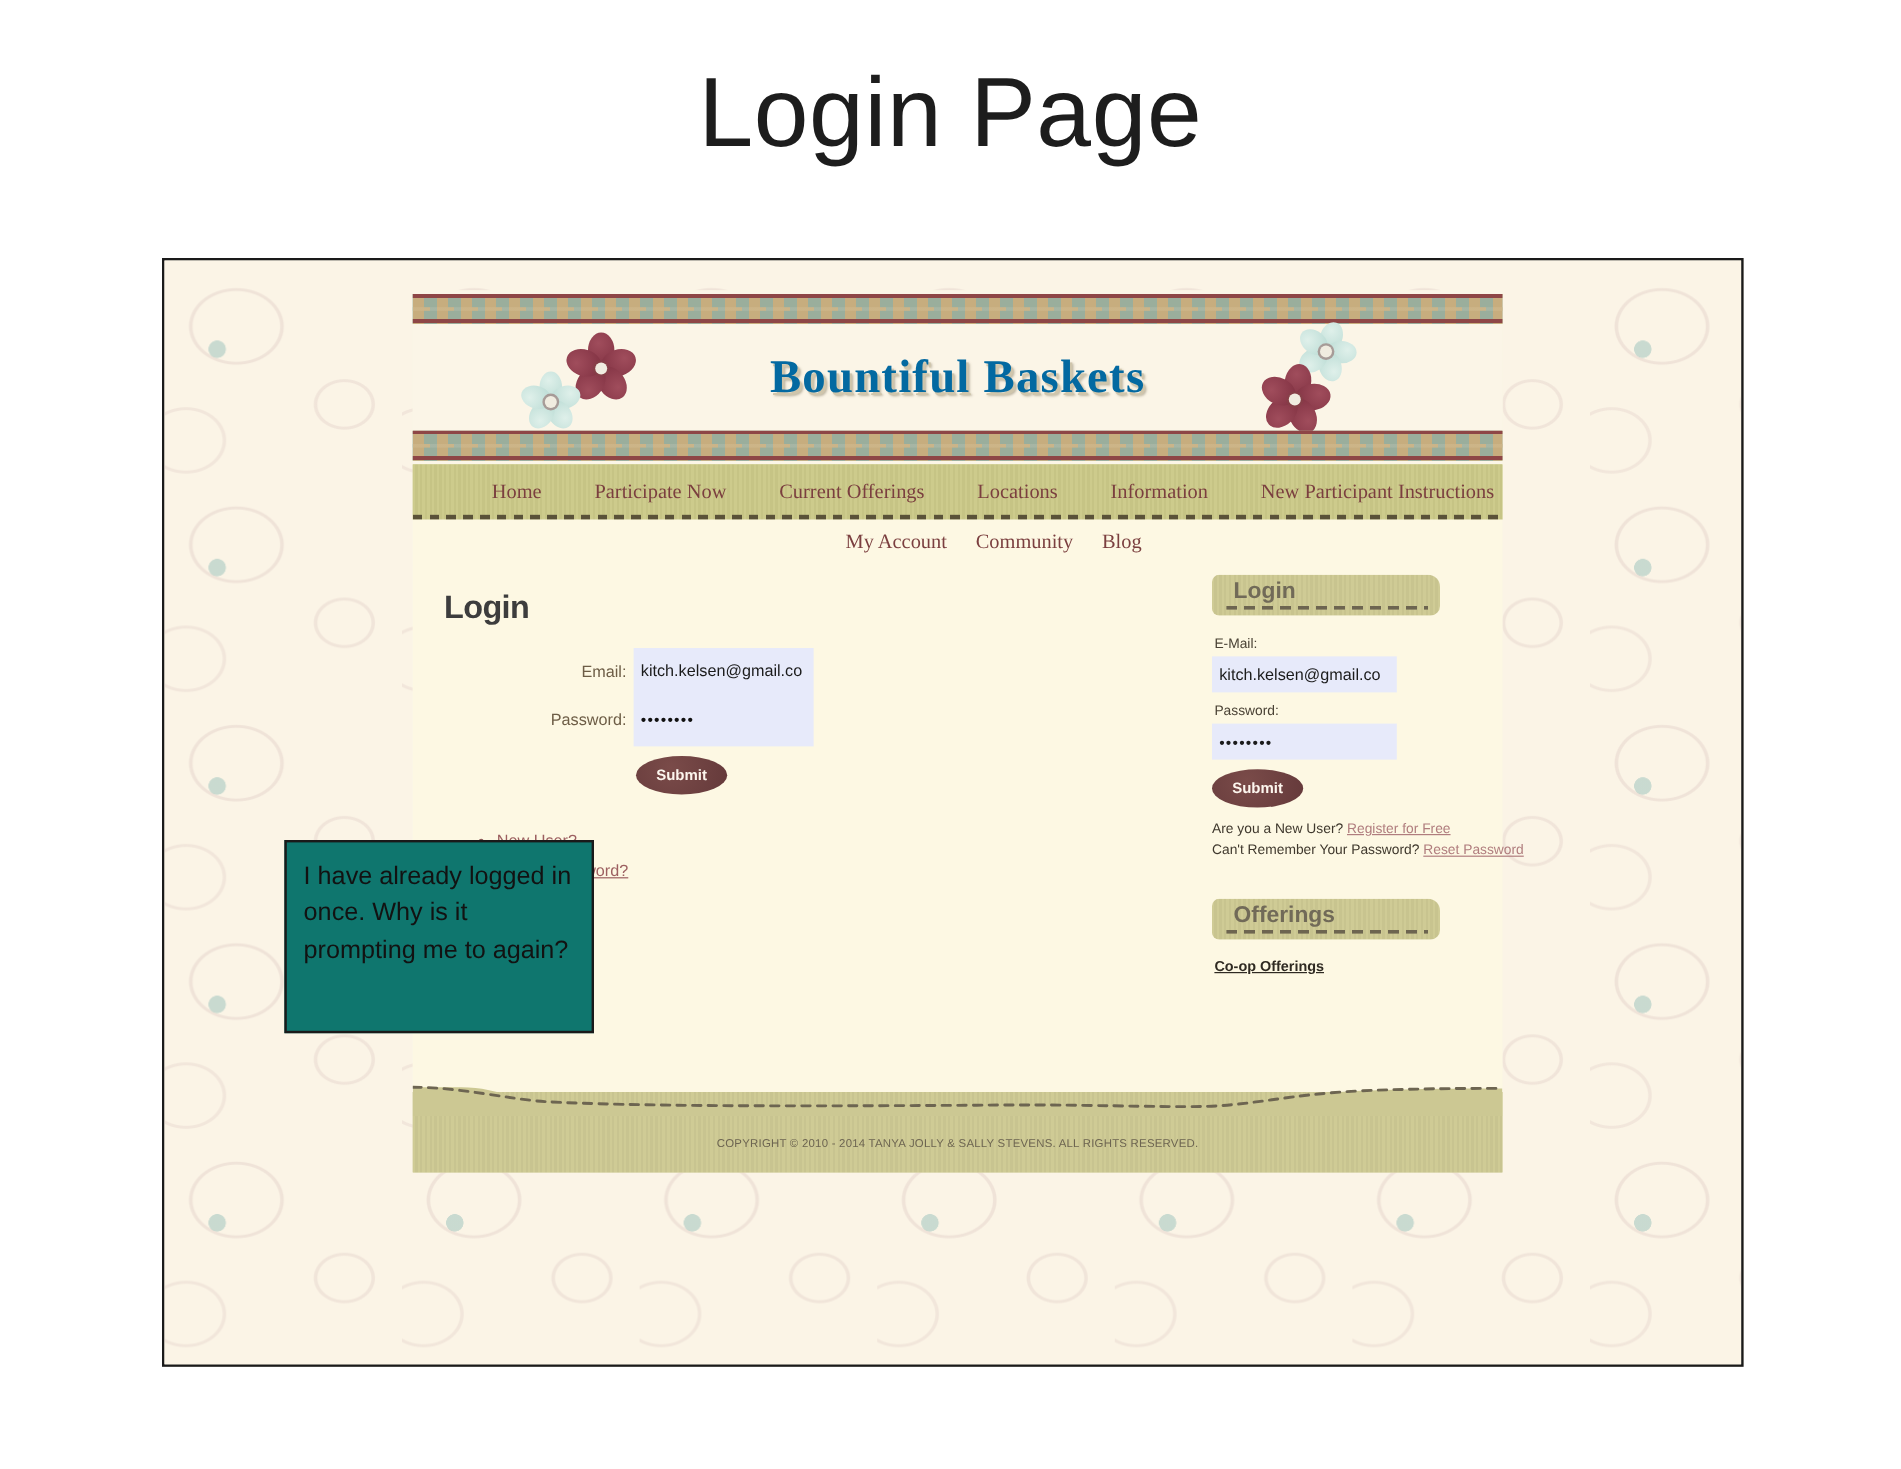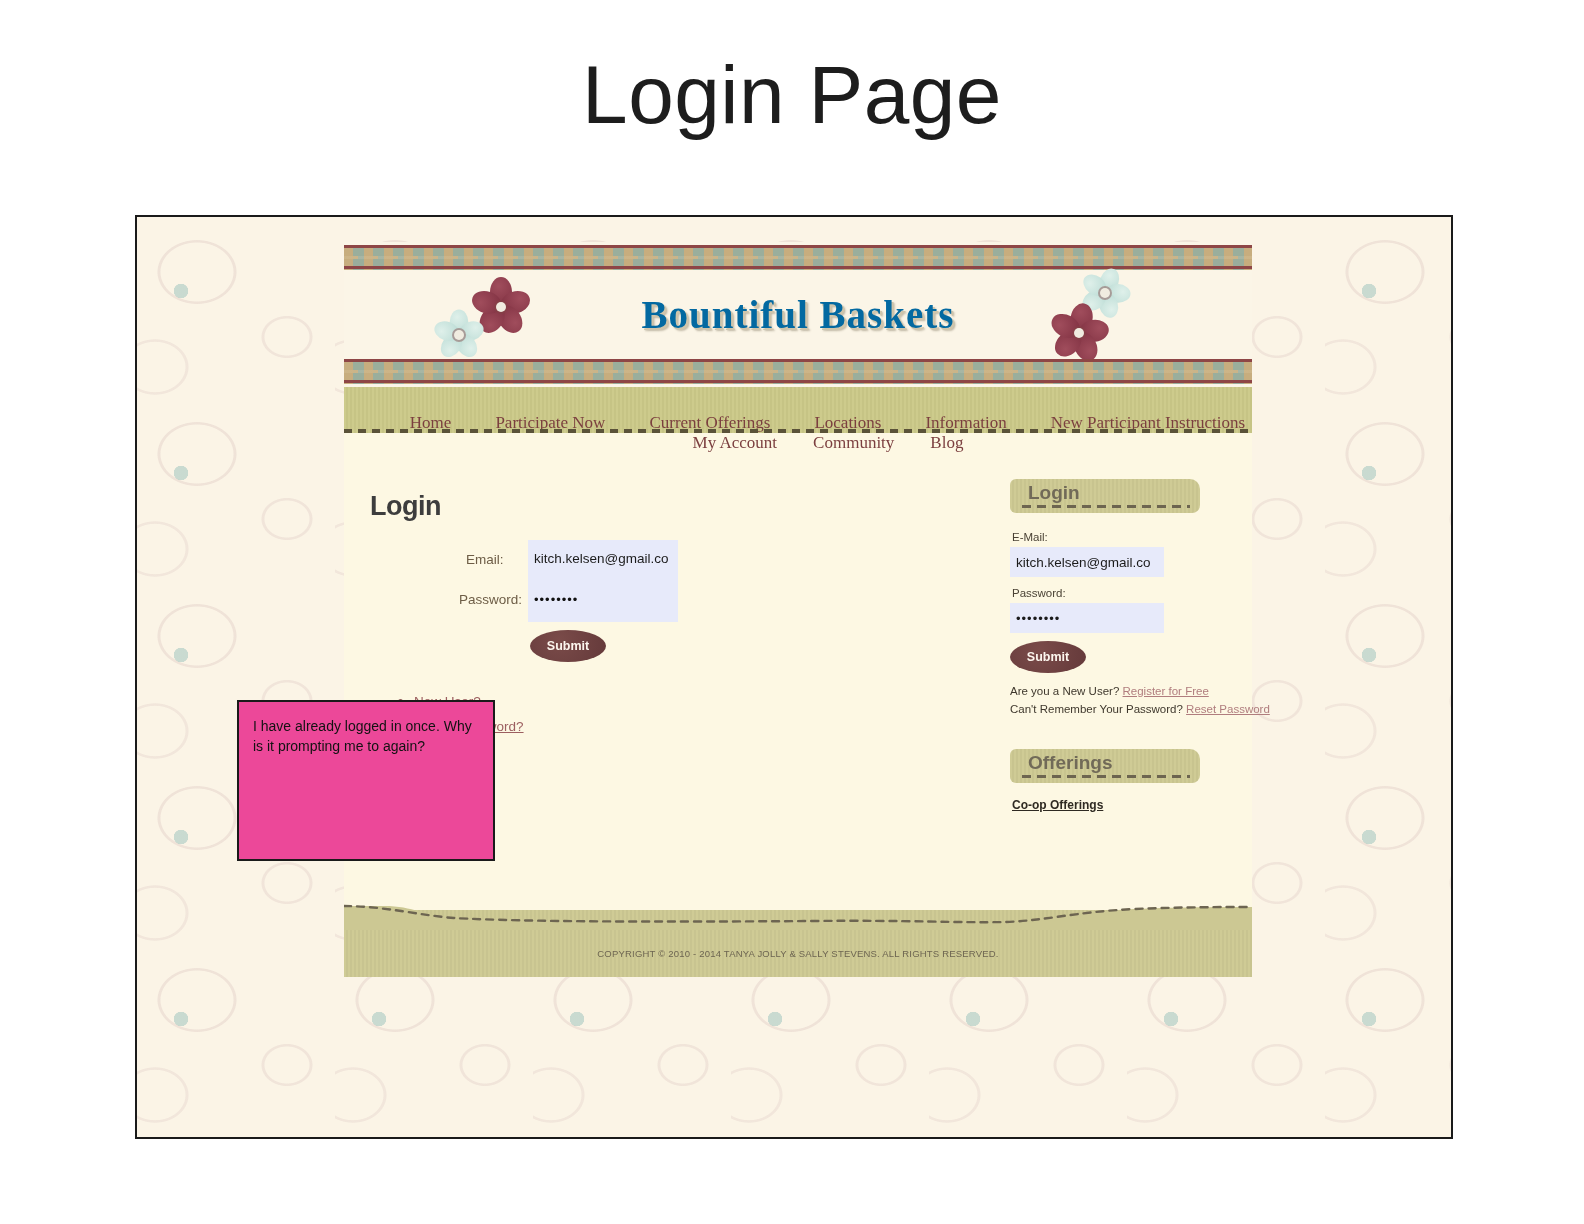--- a/index.html
+++ b/index.html
@@ -88,37 +88,37 @@
     margin: -5px 0 0 -5px; border-radius: 50%; background: #f0ece0;
     box-shadow: 0 0 0 2px rgba(130,70,70,.45);
   }
   .fl-red .petal { background: radial-gradient(circle at 40% 30%, #a04d5c, #7e2f40); }
   .fl-blue .petal { background: radial-gradient(circle at 40% 30%, #dff0ea, #b6d9d2); }
 
   
   #primary-nav {
     position: relative; width: 908px; height: 46px;
     background: repeating-linear-gradient(90deg, #cdcb8c 0 2px, #c6c485 2px 4px), #cacb89;
-    display: flex; align-items: flex-end; justify-content: center; gap: 44px;
+    display: flex; align-items: center; justify-content: center; gap: 44px;
     padding-left: 59px;
   }
   #primary-nav a {
     font-family: "Liberation Serif", serif;
     font-size: 17px; color: #7b3f3f; text-decoration: none; white-space: nowrap;
   }
   #nav-stitch {
     position: absolute; left: 0; bottom: 0; width: 908px; height: 4px;
     background: repeating-linear-gradient(90deg, #5a5238 0 8px, rgba(0,0,0,0) 8px 14px);
   }
 
   
   #secondary-nav {
     position: relative; width: 908px; height: 38px;
     background: #fdf8e3;
-    display: flex; justify-content: center; gap: 36px;
+    display: flex; align-items: center; justify-content: center; gap: 24px;
     padding-left: 60px;
   }
   #secondary-nav a {
     font-family: "Liberation Serif", serif;
     font-size: 17px; color: #7b3f3f; text-decoration: none; white-space: nowrap;
   }
 
   
   #site-body { position: relative; width: 908px; height: 421px; background: #fdf8e3; }
 
@@ -129,21 +129,21 @@
   }
   #main-form { position: relative; margin-top: 18px; height: 110px; }
   #field-stack {
     position: absolute; left: 158px; top: 0; width: 150px; height: 82px;
     background: #e7eafa;
   }
   .main-label {
     position: absolute; right: 0; font-size: 13.5px; color: #6d5d46;
     font-family: "Liberation Sans", sans-serif;
   }
-  #lbl-email { left: 96px; width: 56px; top: 12px; }
+  #lbl-email { left: 96px; width: 56px; top: 12px; text-align: right; }
   #lbl-password { left: 70px; width: 82px; top: 52px; text-align: right; }
   #val-email {
     position: absolute; left: 164px; top: 11px;
     font-size: 13.5px; color: #1b1b1b; white-space: nowrap;
   }
   #val-password {
     position: absolute; left: 164px; top: 52px;
     font-size: 13px; color: #111; letter-spacing: 1px;
   }
   #main-submit {
@@ -221,24 +221,24 @@
   }
   #footer-copyright {
     position: absolute; left: 0; top: 56px; width: 908px; text-align: center;
     font-size: 9.5px; color: #6d6551; letter-spacing: .2px;
     font-family: "Liberation Sans", sans-serif;
   }
 
   
   .callout {
     position: absolute;
-    background: #ec4899;
+    background: #0f766e;
     border: 2px solid #1a1a1a;
     color: #121212;
-    font-size: 14px; line-height: 1.45;
+    font-size: 21px; line-height: 1.45;
     font-family: "Liberation Sans", sans-serif;
     padding: 14px 16px 12px 14px;
     white-space: pre-line;
   }
   #callout-one { left: 100px; top: 483px; width: 258px; height: 161px; }
   #callout-two { left: 692px; top: 679px; width: 243px; height: 129px; }
 </style>
 </head>
 <body>
 

